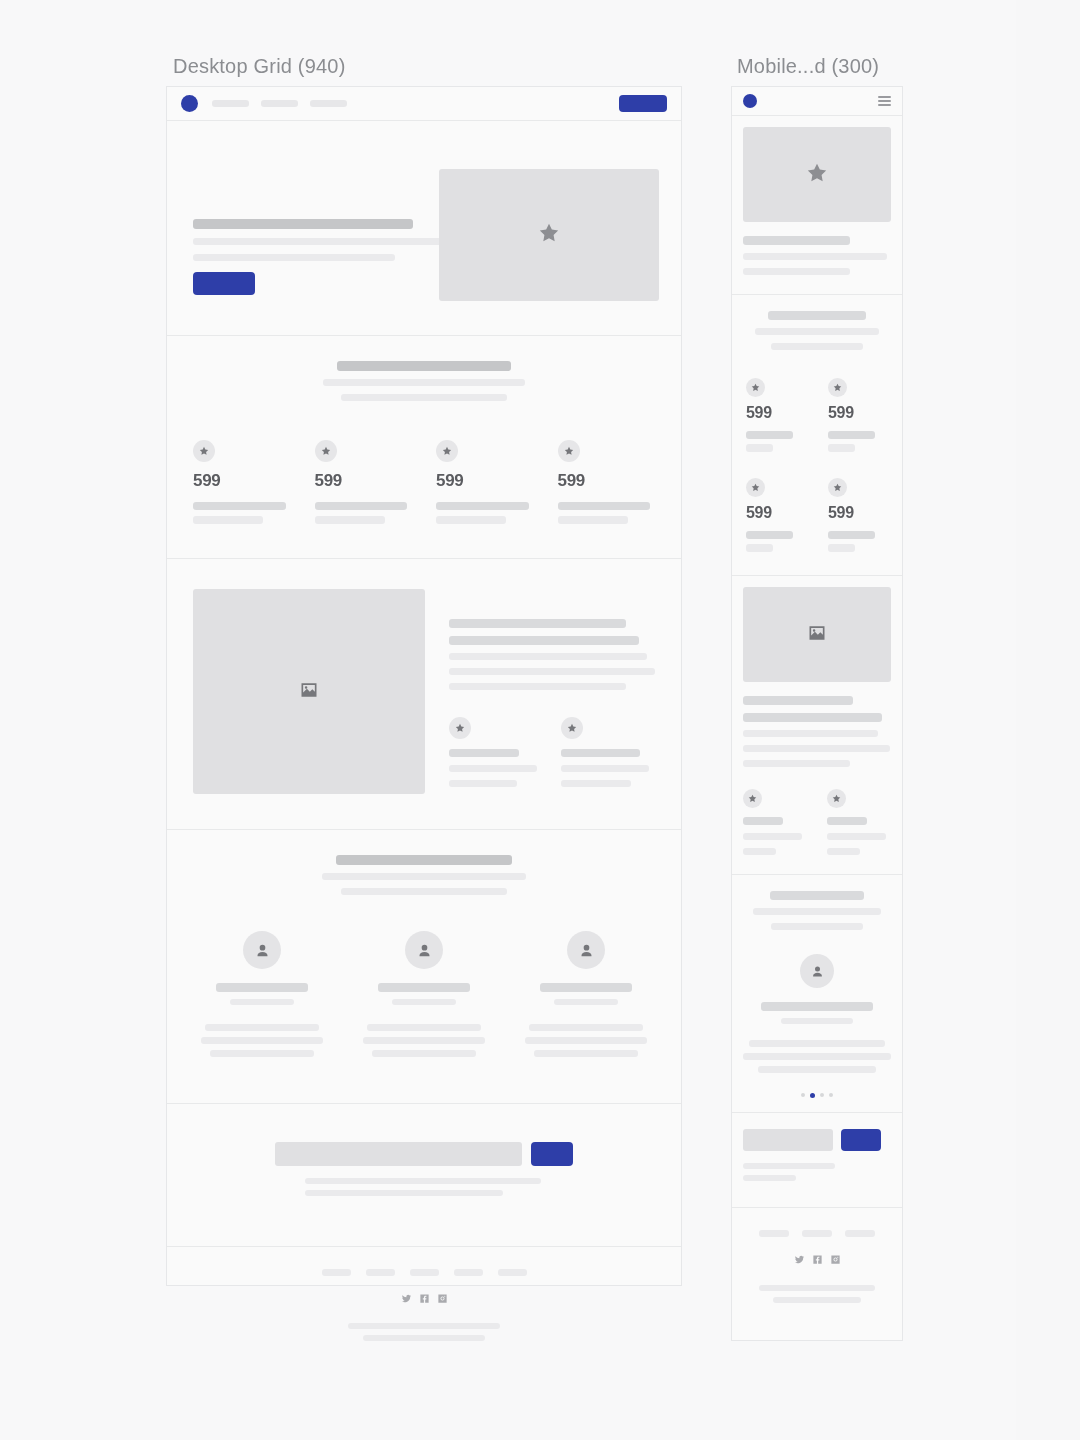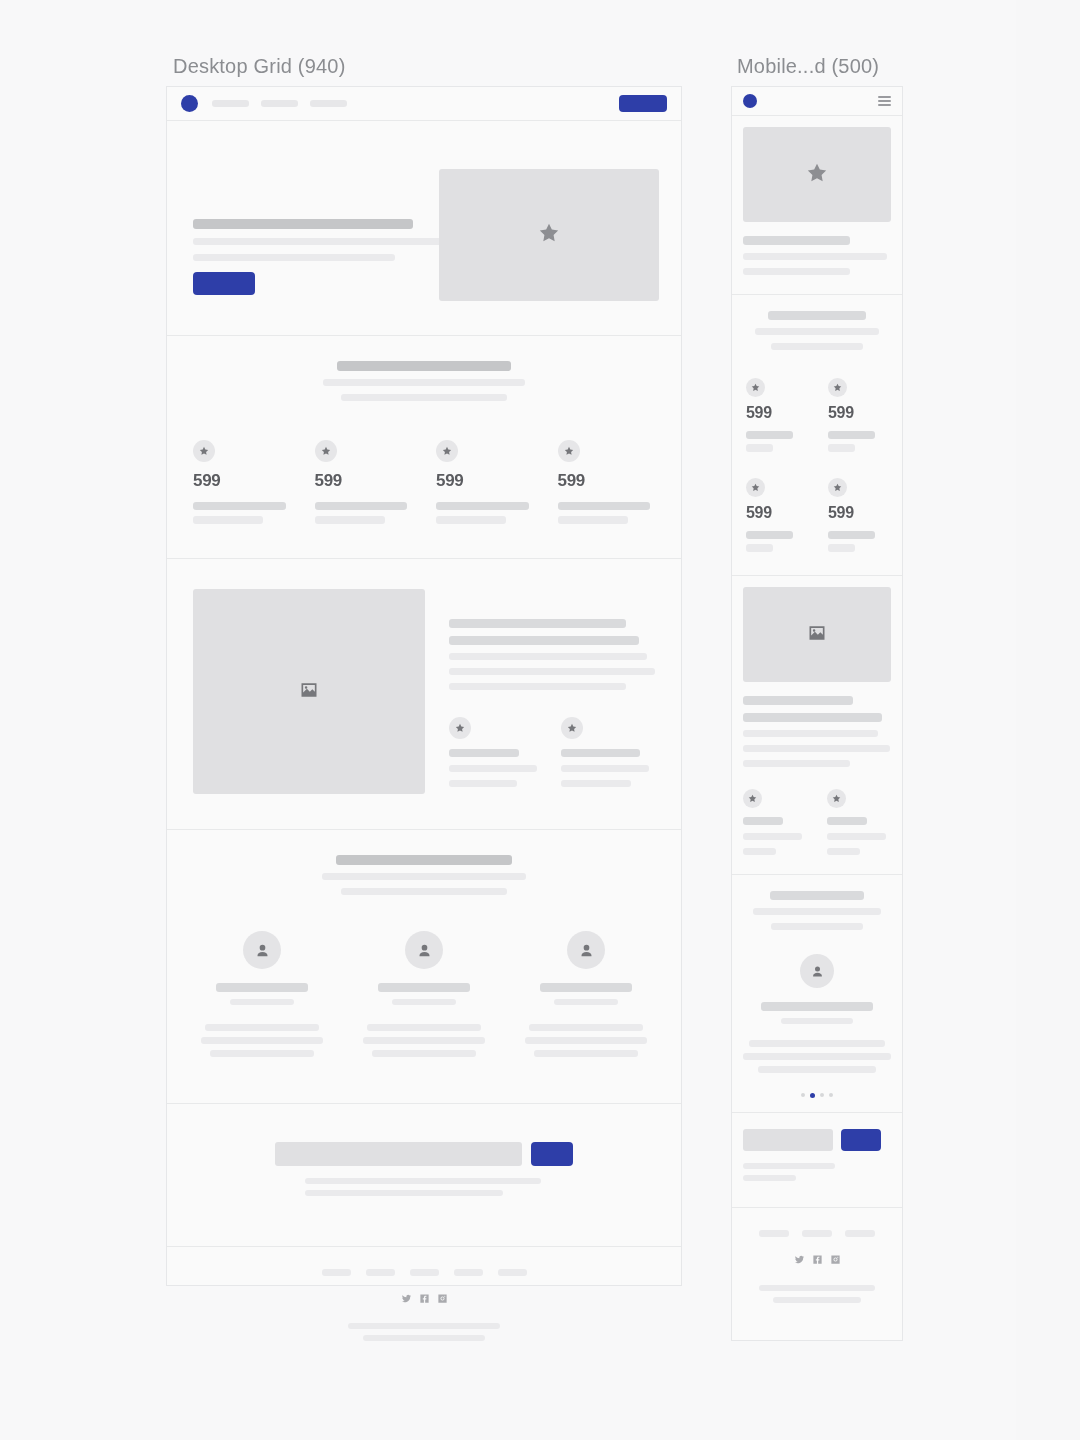--- a/index.html
+++ b/index.html
@@ -213,21 +213,21 @@
   #m-foot-links .bar { width: 30px; height: 7px; }
   #m-footer .socials { margin-bottom: 16px; }
   #m-foot-legal .bar { margin: 0 auto 6px; }
 </style>
 </head>
 <body>
 
 <div id="stage">
 
   <div class="col-title" id="title-desktop">Desktop Grid (940)</div>
-  <div class="col-title" id="title-mobile">Mobile...d (500)</div>
+  <div class="col-title" id="title-mobile">Mobile...d (300)</div>
 
   <div class="frame" id="frame-desktop">
 
     <div class="section" id="d-header">
       <div class="dot-logo"></div>
       <div id="d-nav">
         <div class="bar"></div>
         <div class="bar"></div>
         <div class="bar"></div>
       </div>

